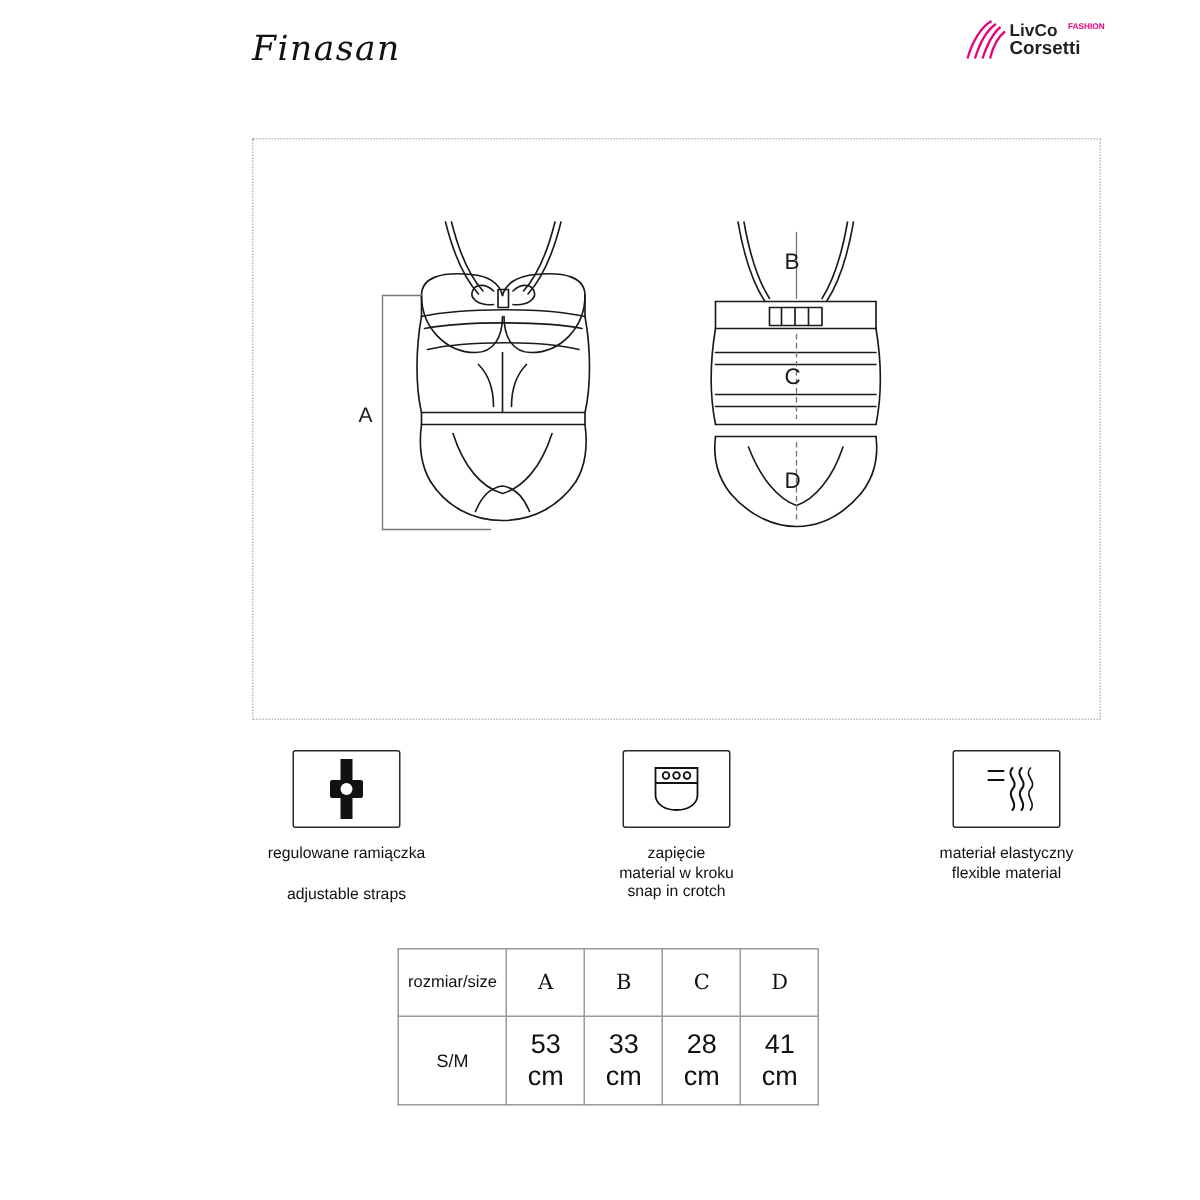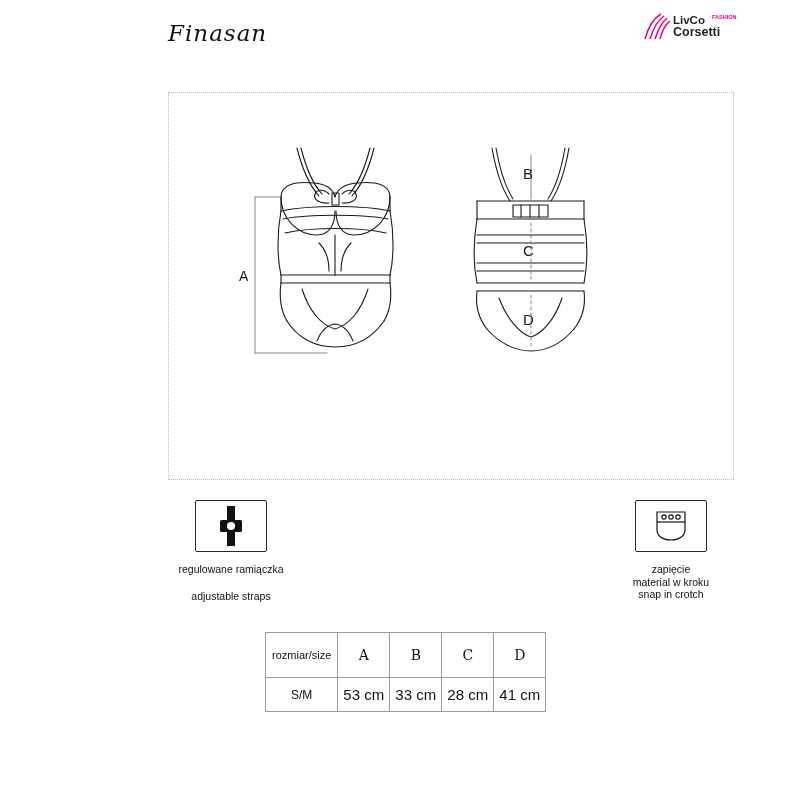--- a/index.html
+++ b/index.html
@@ -109,21 +109,21 @@
     padding: 4px 6px;
     width: 52px;
     font-family: "DejaVu Serif", serif;
   }
   .size-table .row-label {
     font-size: 12px;
     padding: 8px 6px;
     font-family: "Liberation Sans", sans-serif;
   }
   .size-table .cell {
-    font-size: 15px;
+    font-size: 18px;
     padding: 8px 4px;
   }
 </style>
 </head>
 <body>
 
 <div class="page">
 
   <div class="product-title">Finasan</div>
 
@@ -259,20 +259,34 @@
             <circle cx="26" cy="11" r="2.2"></circle>
             <circle cx="33" cy="11" r="2.2"></circle>
           </g>
         </svg>
       </div>
       <div class="feature-caption">zapięcie
 material w kroku</div>
       <div class="feature-caption" style="margin-top:0">snap in crotch</div>
     </div>
 
+    <div class="feature">
+      <div class="feature-box">
+        <svg width="48" height="40" viewBox="0 0 48 40" xmlns="http://www.w3.org/2000/svg">
+          <g fill="none" stroke="#111" stroke-width="1.4" stroke-linecap="round">
+            <path d="M12 8 L22 8 M12 14 L22 14"></path>
+            <path d="M28 6 C23 11, 33 15, 28 20 C24 25, 32 29, 28 34"></path>
+            <path d="M34 6 C29 11, 39 15, 34 20 C30 25, 38 29, 34 34"></path>
+            <path d="M40 6 C35 11, 45 15, 40 20 C36 25, 44 29, 40 34" stroke-width="1.1"></path>
+          </g>
+        </svg>
+      </div>
+      <div class="feature-caption">materiał elastyczny</div>
+      <div class="feature-caption" style="margin-top:0">flexible material</div>
+    </div>
 
 
   </div>
 
   <table class="size-table">
     <tbody>
         <tr>
       <th class="hdr-label">rozmiar/size</th>
       <th class="hdr-col">A</th>
       <th class="hdr-col">B</th>

